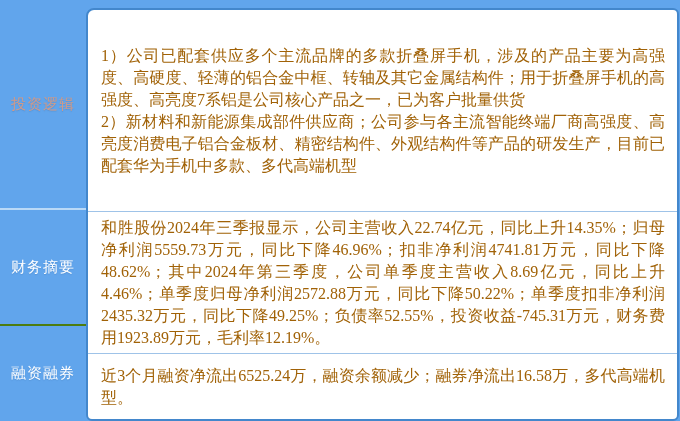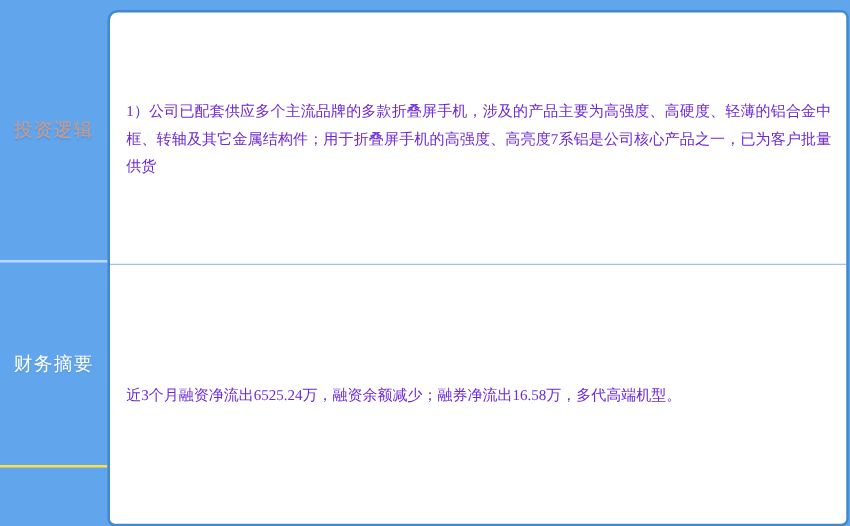--- a/index.html
+++ b/index.html
@@ -17,21 +17,21 @@
   
   .sidebar{
     position:absolute;left:0;top:0;bottom:0;width:86px;
     display:flex;flex-direction:column;
   }
   .side-cell{
     display:flex;align-items:center;justify-content:center;
     box-sizing:border-box;
   }
   .side-cell.c1{height:210px;border-bottom:2px solid #b9d9f7;}
-  .side-cell.c2{height:164px;border-bottom:2px solid #fde047;}
+  .side-cell.c2{height:116px;border-bottom:2px solid #4d7c0f;}
   .side-cell.c3{flex:1;}
   .side-label{
     font-size:15px;
     letter-spacing:1px;
     color:#ffffff;
     text-shadow:0 1px 1px rgba(70,120,180,.35);
   }
   .side-label.warm{color:#cf9a89;}
   
   .panel{
@@ -47,42 +47,49 @@
     box-sizing:border-box;
     padding:2px 12px 2px 13px;
     display:flex;flex-direction:column;justify-content:center;
   }
   .content-row.r1{height:202px;border-bottom:1px solid #9fc3e8;}
   .content-row.r2{height:142px;border-bottom:1px solid #9fc3e8;}
   .content-row.r3{flex:1;}
   .content-row p{
     margin:0;
     font-family:"Liberation Serif","DejaVu Serif",serif;
-    font-size:12px;
+    font-size:16px;
     line-height:22px;
-    color:#6d28d9;
+    color:#a16207;
     text-align:justify;
   }
 </style>
 </head>
 <body>
 
 <div class="page">
 
   <div class="sidebar">
     <div class="side-cell c1">
       <span class="side-label warm">投资逻辑</span>
     </div>
     <div class="side-cell c2">
       <span class="side-label">财务摘要</span>
     </div>
+    <div class="side-cell c3">
+      <span class="side-label">融资融券</span>
+    </div>
   </div>
 
   <div class="panel">
     <div class="content-row r1">
       <p>1）公司已配套供应多个主流品牌的多款折叠屏手机，涉及的产品主要为高强度、高硬度、轻薄的铝合金中框、转轴及其它金属结构件；用于折叠屏手机的高强度、高亮度7系铝是公司核心产品之一，已为客户批量供货</p>
+      <p>2）新材料和新能源集成部件供应商；公司参与各主流智能终端厂商高强度、高亮度消费电子铝合金板材、精密结构件、外观结构件等产品的研发生产，目前已配套华为手机中多款、多代高端机型</p>
+    </div>
+    <div class="content-row r2">
+      <p>和胜股份2024年三季报显示，公司主营收入22.74亿元，同比上升14.35%；归母净利润5559.73万元，同比下降46.96%；扣非净利润4741.81万元，同比下降48.62%；其中2024年第三季度，公司单季度主营收入8.69亿元，同比上升4.46%；单季度归母净利润2572.88万元，同比下降50.22%；单季度扣非净利润2435.32万元，同比下降49.25%；负债率52.55%，投资收益-745.31万元，财务费用1923.89万元，毛利率12.19%。</p>
     </div>
     <div class="content-row r3">
       <p>近3个月融资净流出6525.24万，融资余额减少；融券净流出16.58万，多代高端机型。</p>
     </div>
   </div>
 
 </div>
 
 </body></html>

